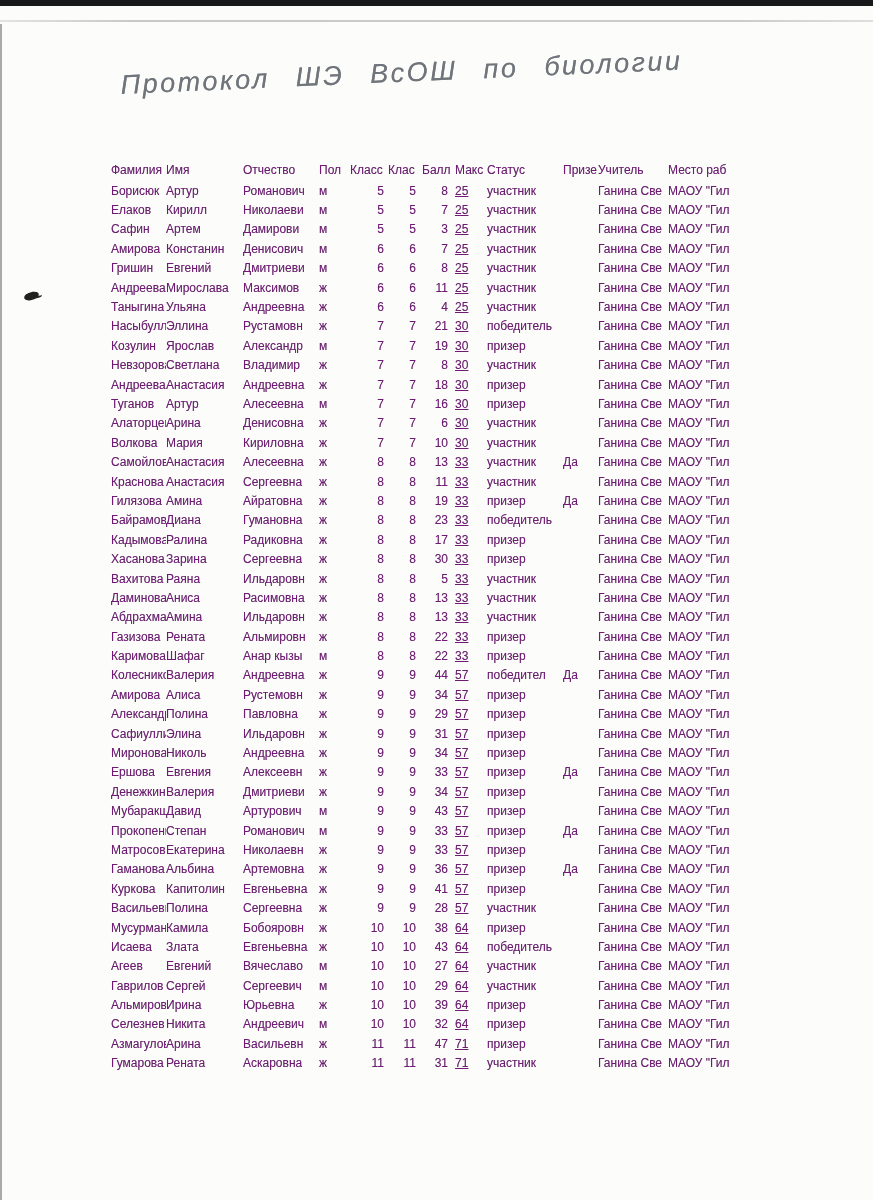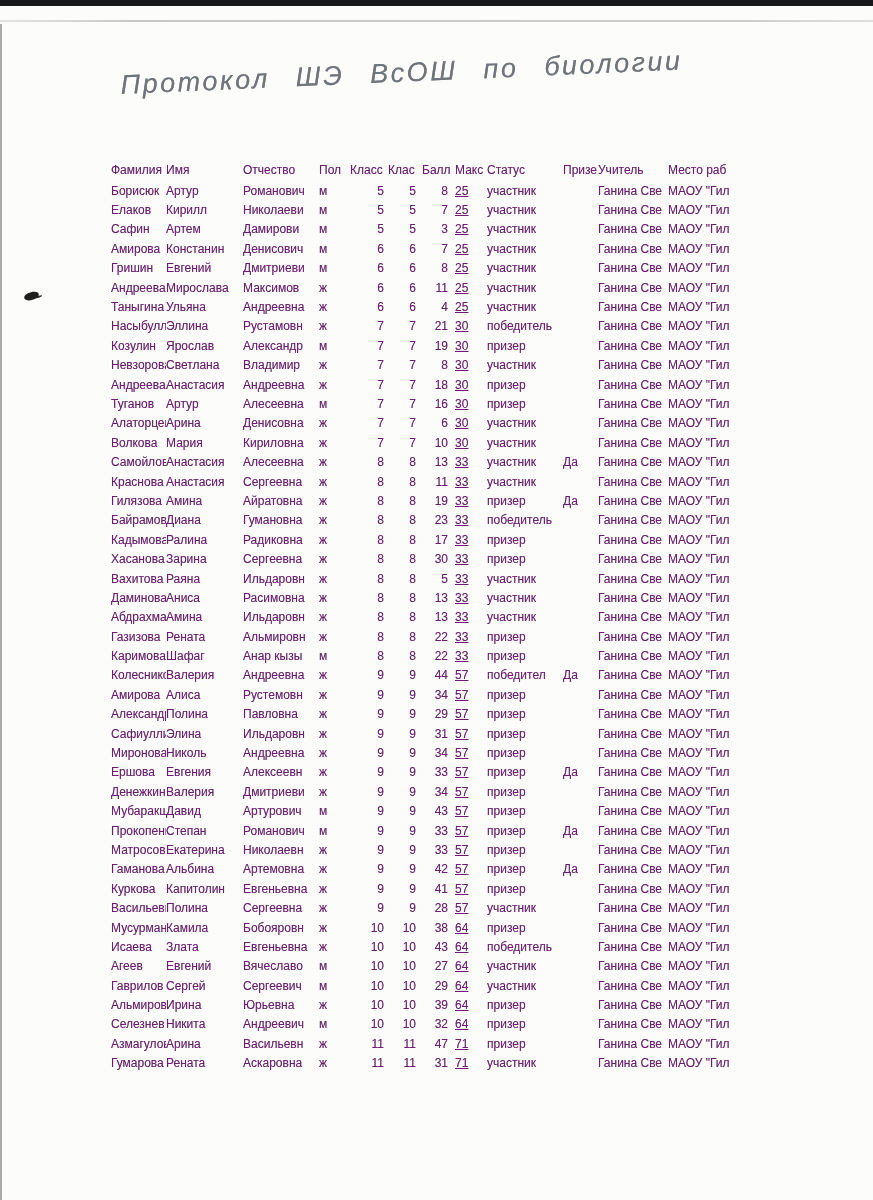--- a/index.html
+++ b/index.html
@@ -614,21 +614,21 @@
           <td>Ганина Све</td>
           <td>МАОУ "Гил</td>
         </tr>
         <tr>
           <td>Гаманова</td>
           <td>Альбина</td>
           <td>Артемовна</td>
           <td>ж</td>
           <td>9</td>
           <td>9</td>
-          <td>42</td>
+          <td>36</td>
           <td>57</td>
           <td>призер</td>
           <td>Да</td>
           <td>Ганина Све</td>
           <td>МАОУ "Гил</td>
         </tr>
         <tr>
           <td>Куркова</td>
           <td>Капитолин</td>
           <td>Евгеньевна</td>

